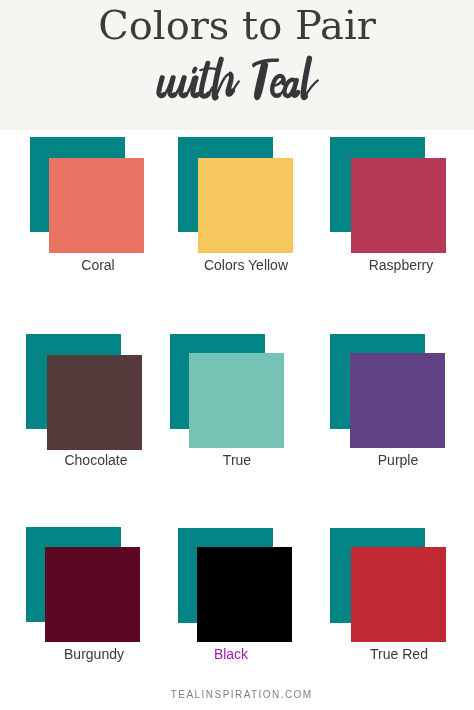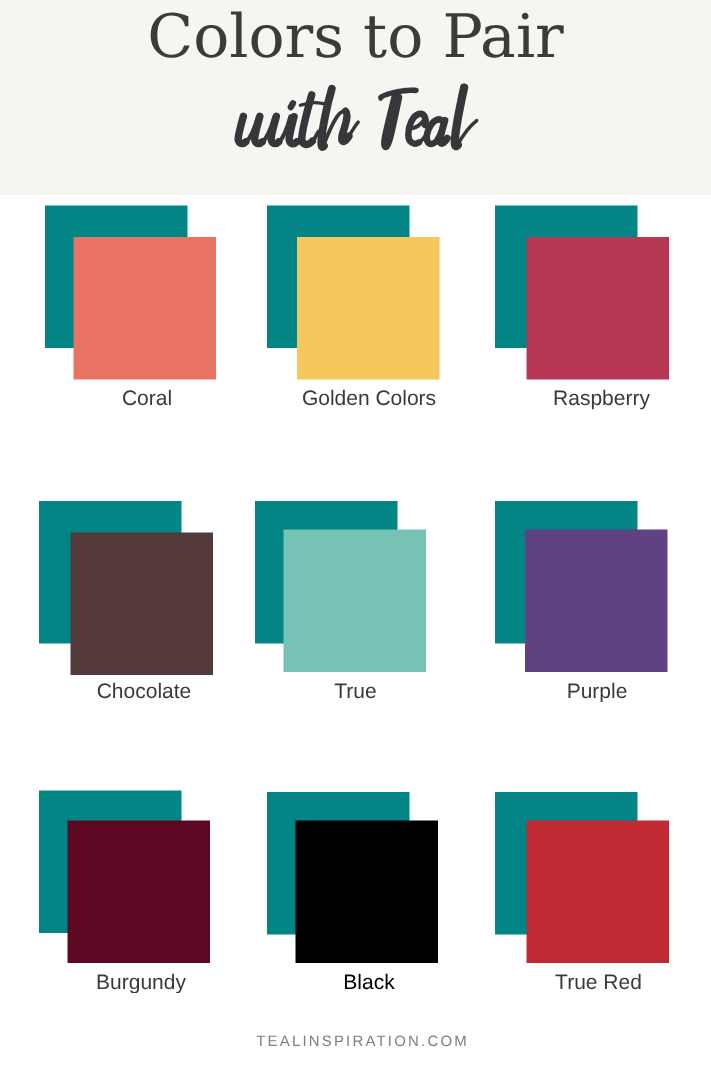--- a/index.html
+++ b/index.html
@@ -65,21 +65,21 @@
 
   <div id="grid">
     <div class="cell">
       <div class="sq teal" style="left: 30.2px; top: 136.6px; background: rgb(3, 133, 133);"></div>
       <div class="sq accent" style="left: 49.3px; top: 158.1px; background: rgb(234, 116, 99);"></div>
       <div class="label" style="left: -8.7px; top: 258px; color: rgb(58, 58, 58);">Coral</div>
     </div>
     <div class="cell">
       <div class="sq teal" style="left: 178.3px; top: 136.6px; background: rgb(3, 133, 133);"></div>
       <div class="sq accent" style="left: 197.8px; top: 158.1px; background: rgb(246, 199, 92);"></div>
-      <div class="label" style="left: 139px; top: 258px; color: rgb(58, 58, 58);">Golden Colors</div>
+      <div class="label" style="left: 139px; top: 258px; color: rgb(58, 58, 58);">Colors Yellow</div>
     </div>
     <div class="cell">
       <div class="sq teal" style="left: 330.1px; top: 136.6px; background: rgb(3, 133, 133);"></div>
       <div class="sq accent" style="left: 351.1px; top: 158.1px; background: rgb(183, 56, 84);"></div>
       <div class="label" style="left: 293.8px; top: 258px; color: rgb(58, 58, 58);">Raspberry</div>
     </div>
     <div class="cell">
       <div class="sq teal" style="left: 26.2px; top: 333.9px; background: rgb(3, 133, 133);"></div>
       <div class="sq accent" style="left: 46.5px; top: 355.3px; background: rgb(85, 58, 59);"></div>
       <div class="label" style="left: -11px; top: 453.3px; color: rgb(58, 58, 58);">Chocolate</div>
@@ -95,21 +95,21 @@
       <div class="label" style="left: 290.9px; top: 453.3px; color: rgb(58, 58, 58);">Purple</div>
     </div>
     <div class="cell">
       <div class="sq teal" style="left: 26.2px; top: 527.3px; background: rgb(3, 133, 133);"></div>
       <div class="sq accent" style="left: 44.9px; top: 547.4px; background: rgb(92, 8, 35);"></div>
       <div class="label" style="left: -13px; top: 647.3px; color: rgb(58, 58, 58);">Burgundy</div>
     </div>
     <div class="cell">
       <div class="sq teal" style="left: 178px; top: 527.9px; background: rgb(3, 133, 133);"></div>
       <div class="sq accent" style="left: 197.1px; top: 547.4px; background: rgb(0, 0, 0);"></div>
-      <div class="label" style="left: 139px; top: 647.3px; color: #000000;">Black</div>
+      <div class="label" style="left: 124px; top: 647.3px; color: #a21caf;">Black</div>
     </div>
     <div class="cell">
       <div class="sq teal" style="left: 330.4px; top: 527.6px; background: rgb(3, 133, 133);"></div>
       <div class="sq accent" style="left: 351px; top: 547.4px; background: rgb(194, 42, 51);"></div>
       <div class="label" style="left: 291.8px; top: 647.3px; color: rgb(58, 58, 58);">True Red</div>
     </div>
   </div>
 
   <div id="footer" style="color: rgb(127, 127, 127);">TEALINSPIRATION.COM</div>
 </div>

